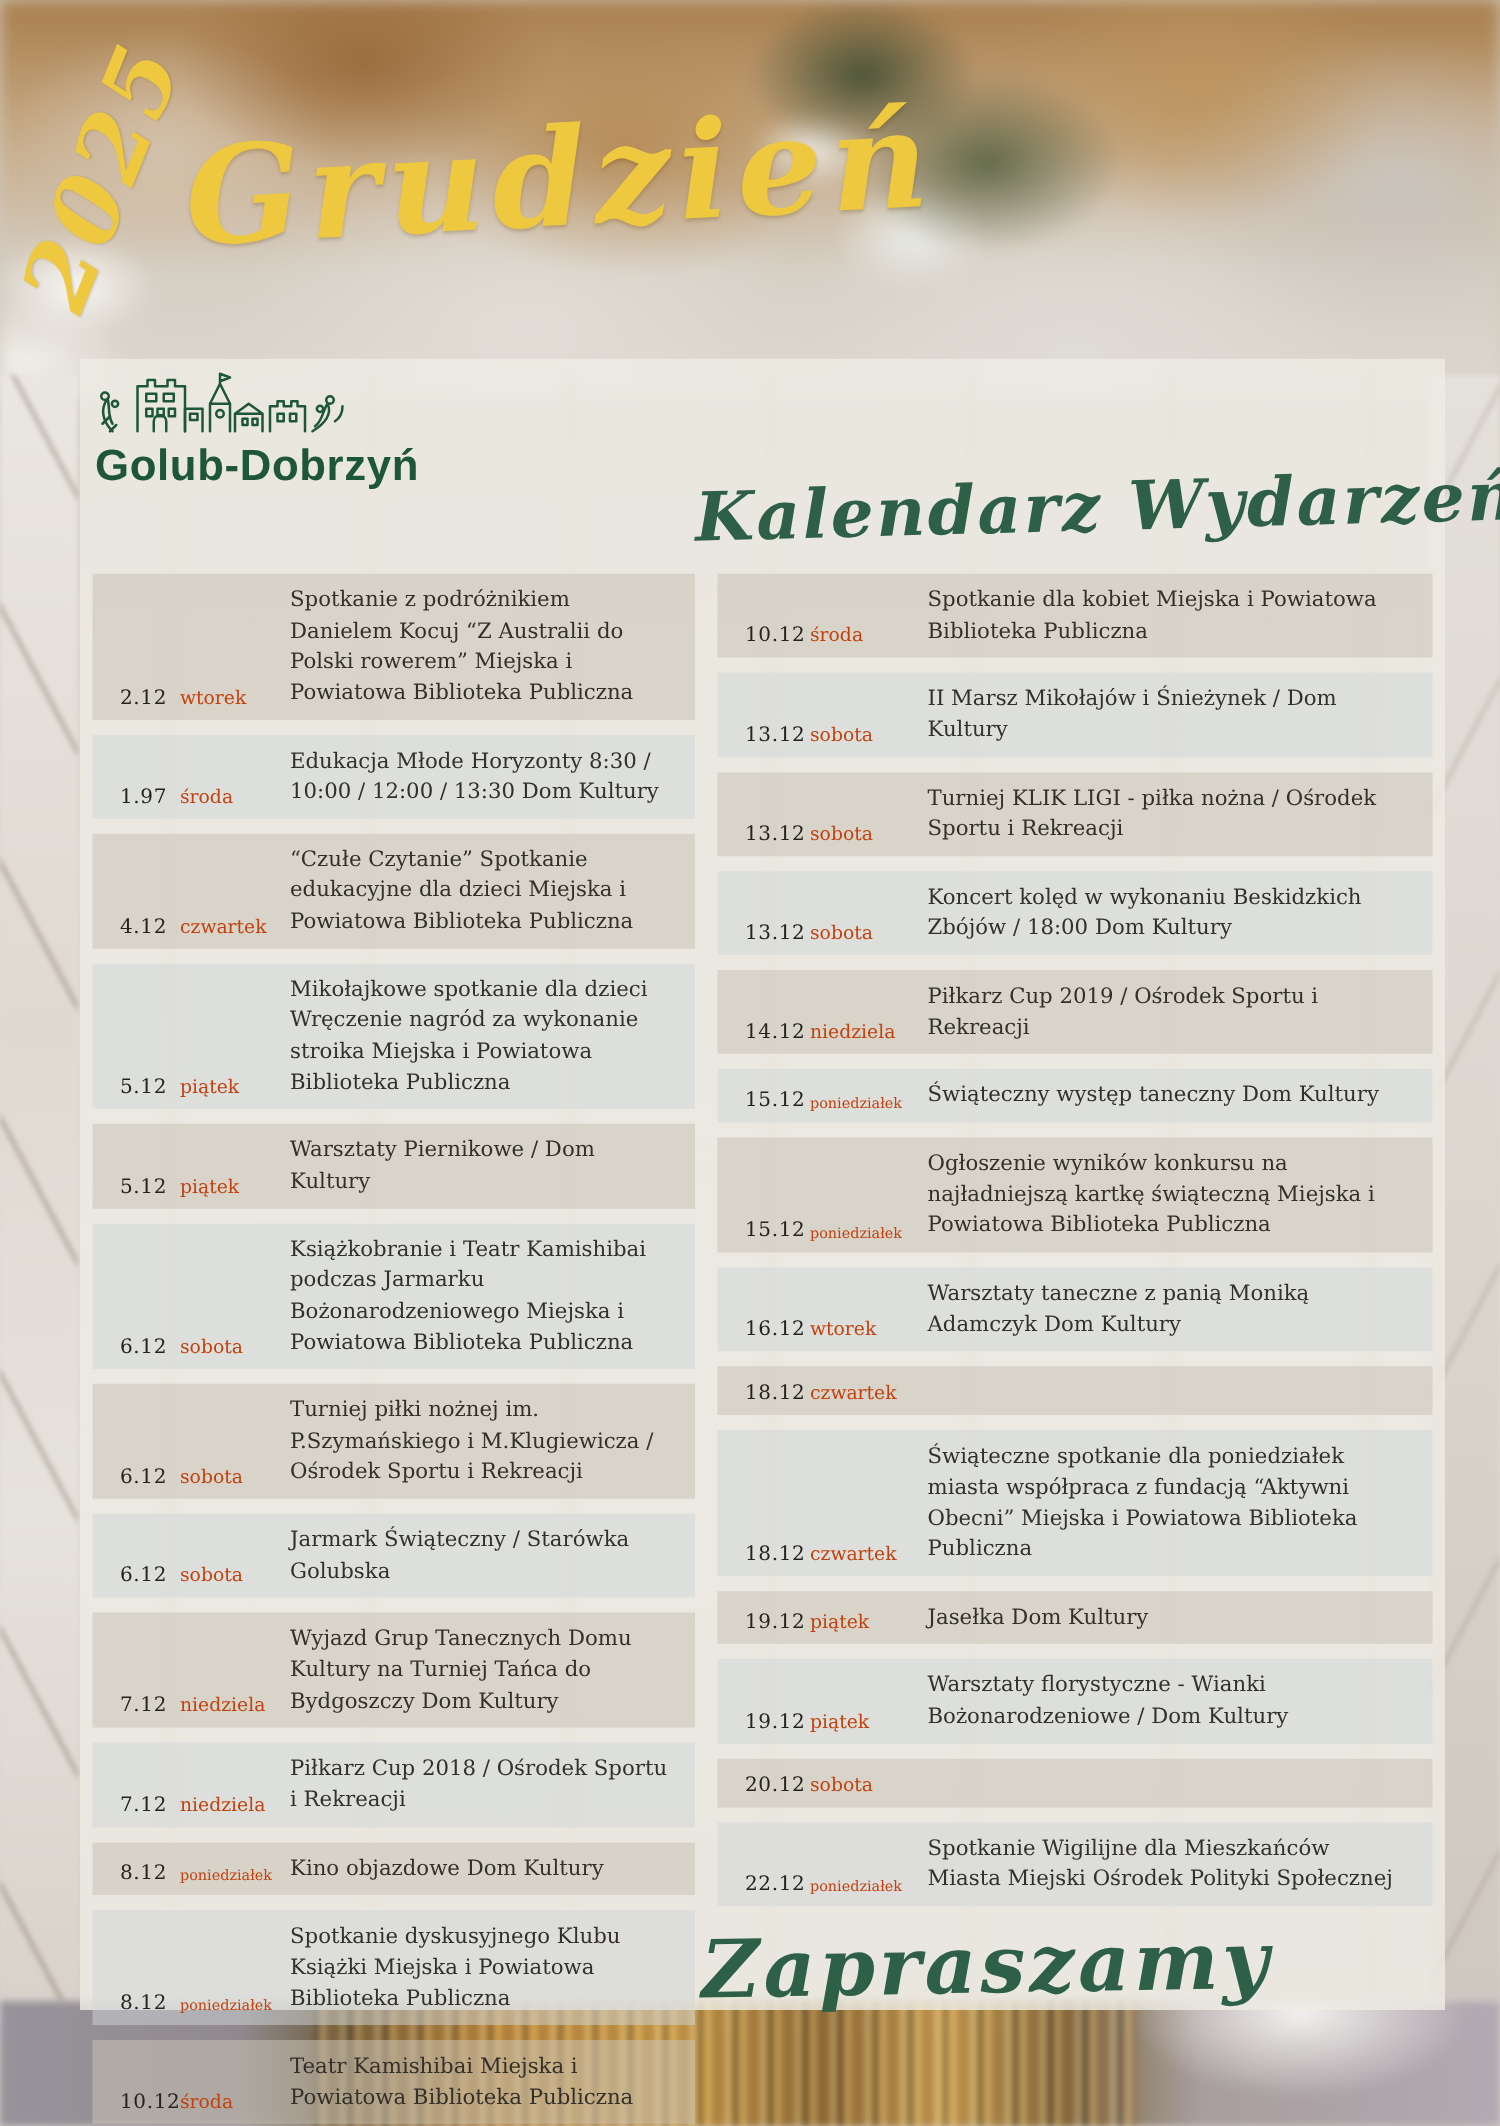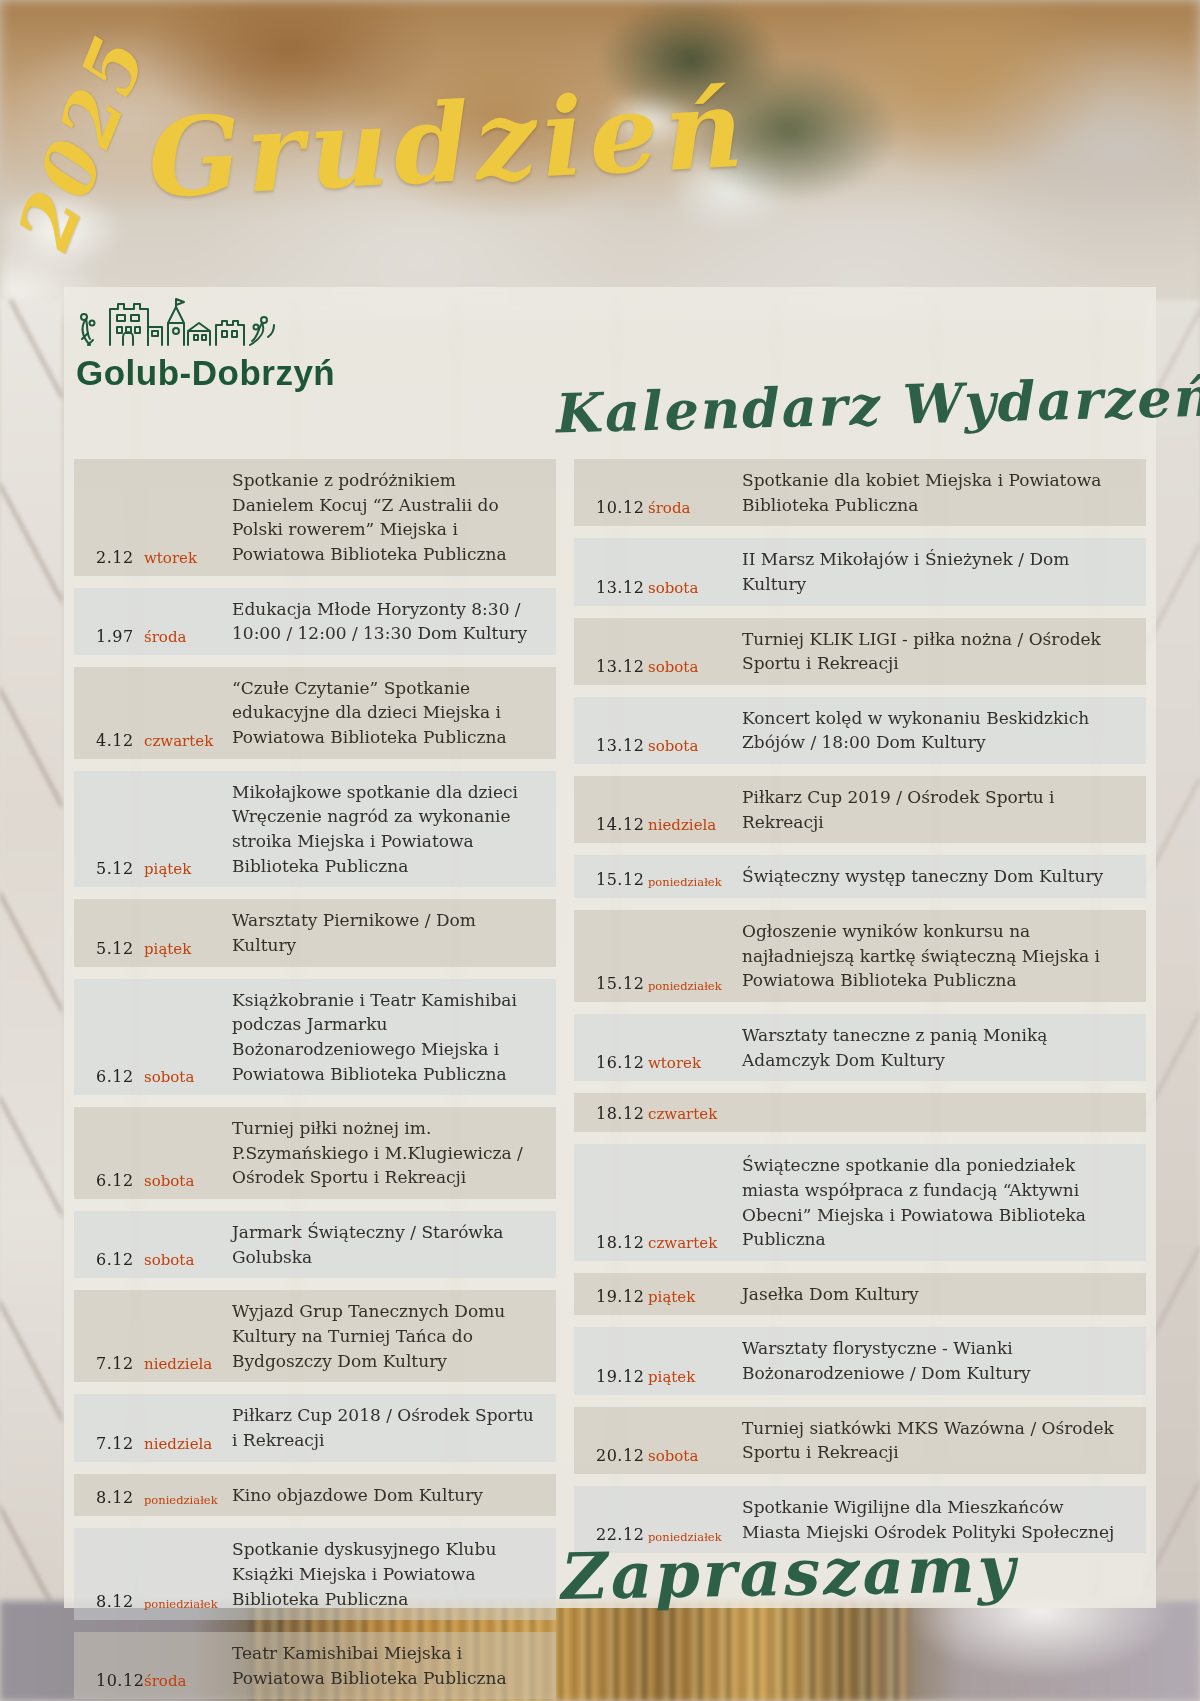--- a/index.html
+++ b/index.html
@@ -313,21 +313,20 @@
             <span class="event-desc">Jasełka  Dom Kultury</span>
           </div>
           <div class="event-row">
             <span class="event-date">19.12</span>
             <span class="event-day">piątek</span>
             <span class="event-desc">Warsztaty florystyczne - Wianki Bożonarodzeniowe / Dom Kultury</span>
           </div>
           <div class="event-row">
             <span class="event-date">20.12</span>
             <span class="event-day">sobota</span>
-            <span class="event-desc">Turniej siatkówki MKS Wazówna / Ośrodek Sportu i Rekreacji</span>
           </div>
           <div class="event-row">
             <span class="event-date">22.12</span>
             <span class="event-day small">poniedziałek</span>
             <span class="event-desc">Spotkanie Wigilijne dla Mieszkańców Miasta  Miejski Ośrodek Polityki Społecznej</span>
           </div>
         </div>
     </div>
 
     <div class="closing-script">Zapraszamy</div>

